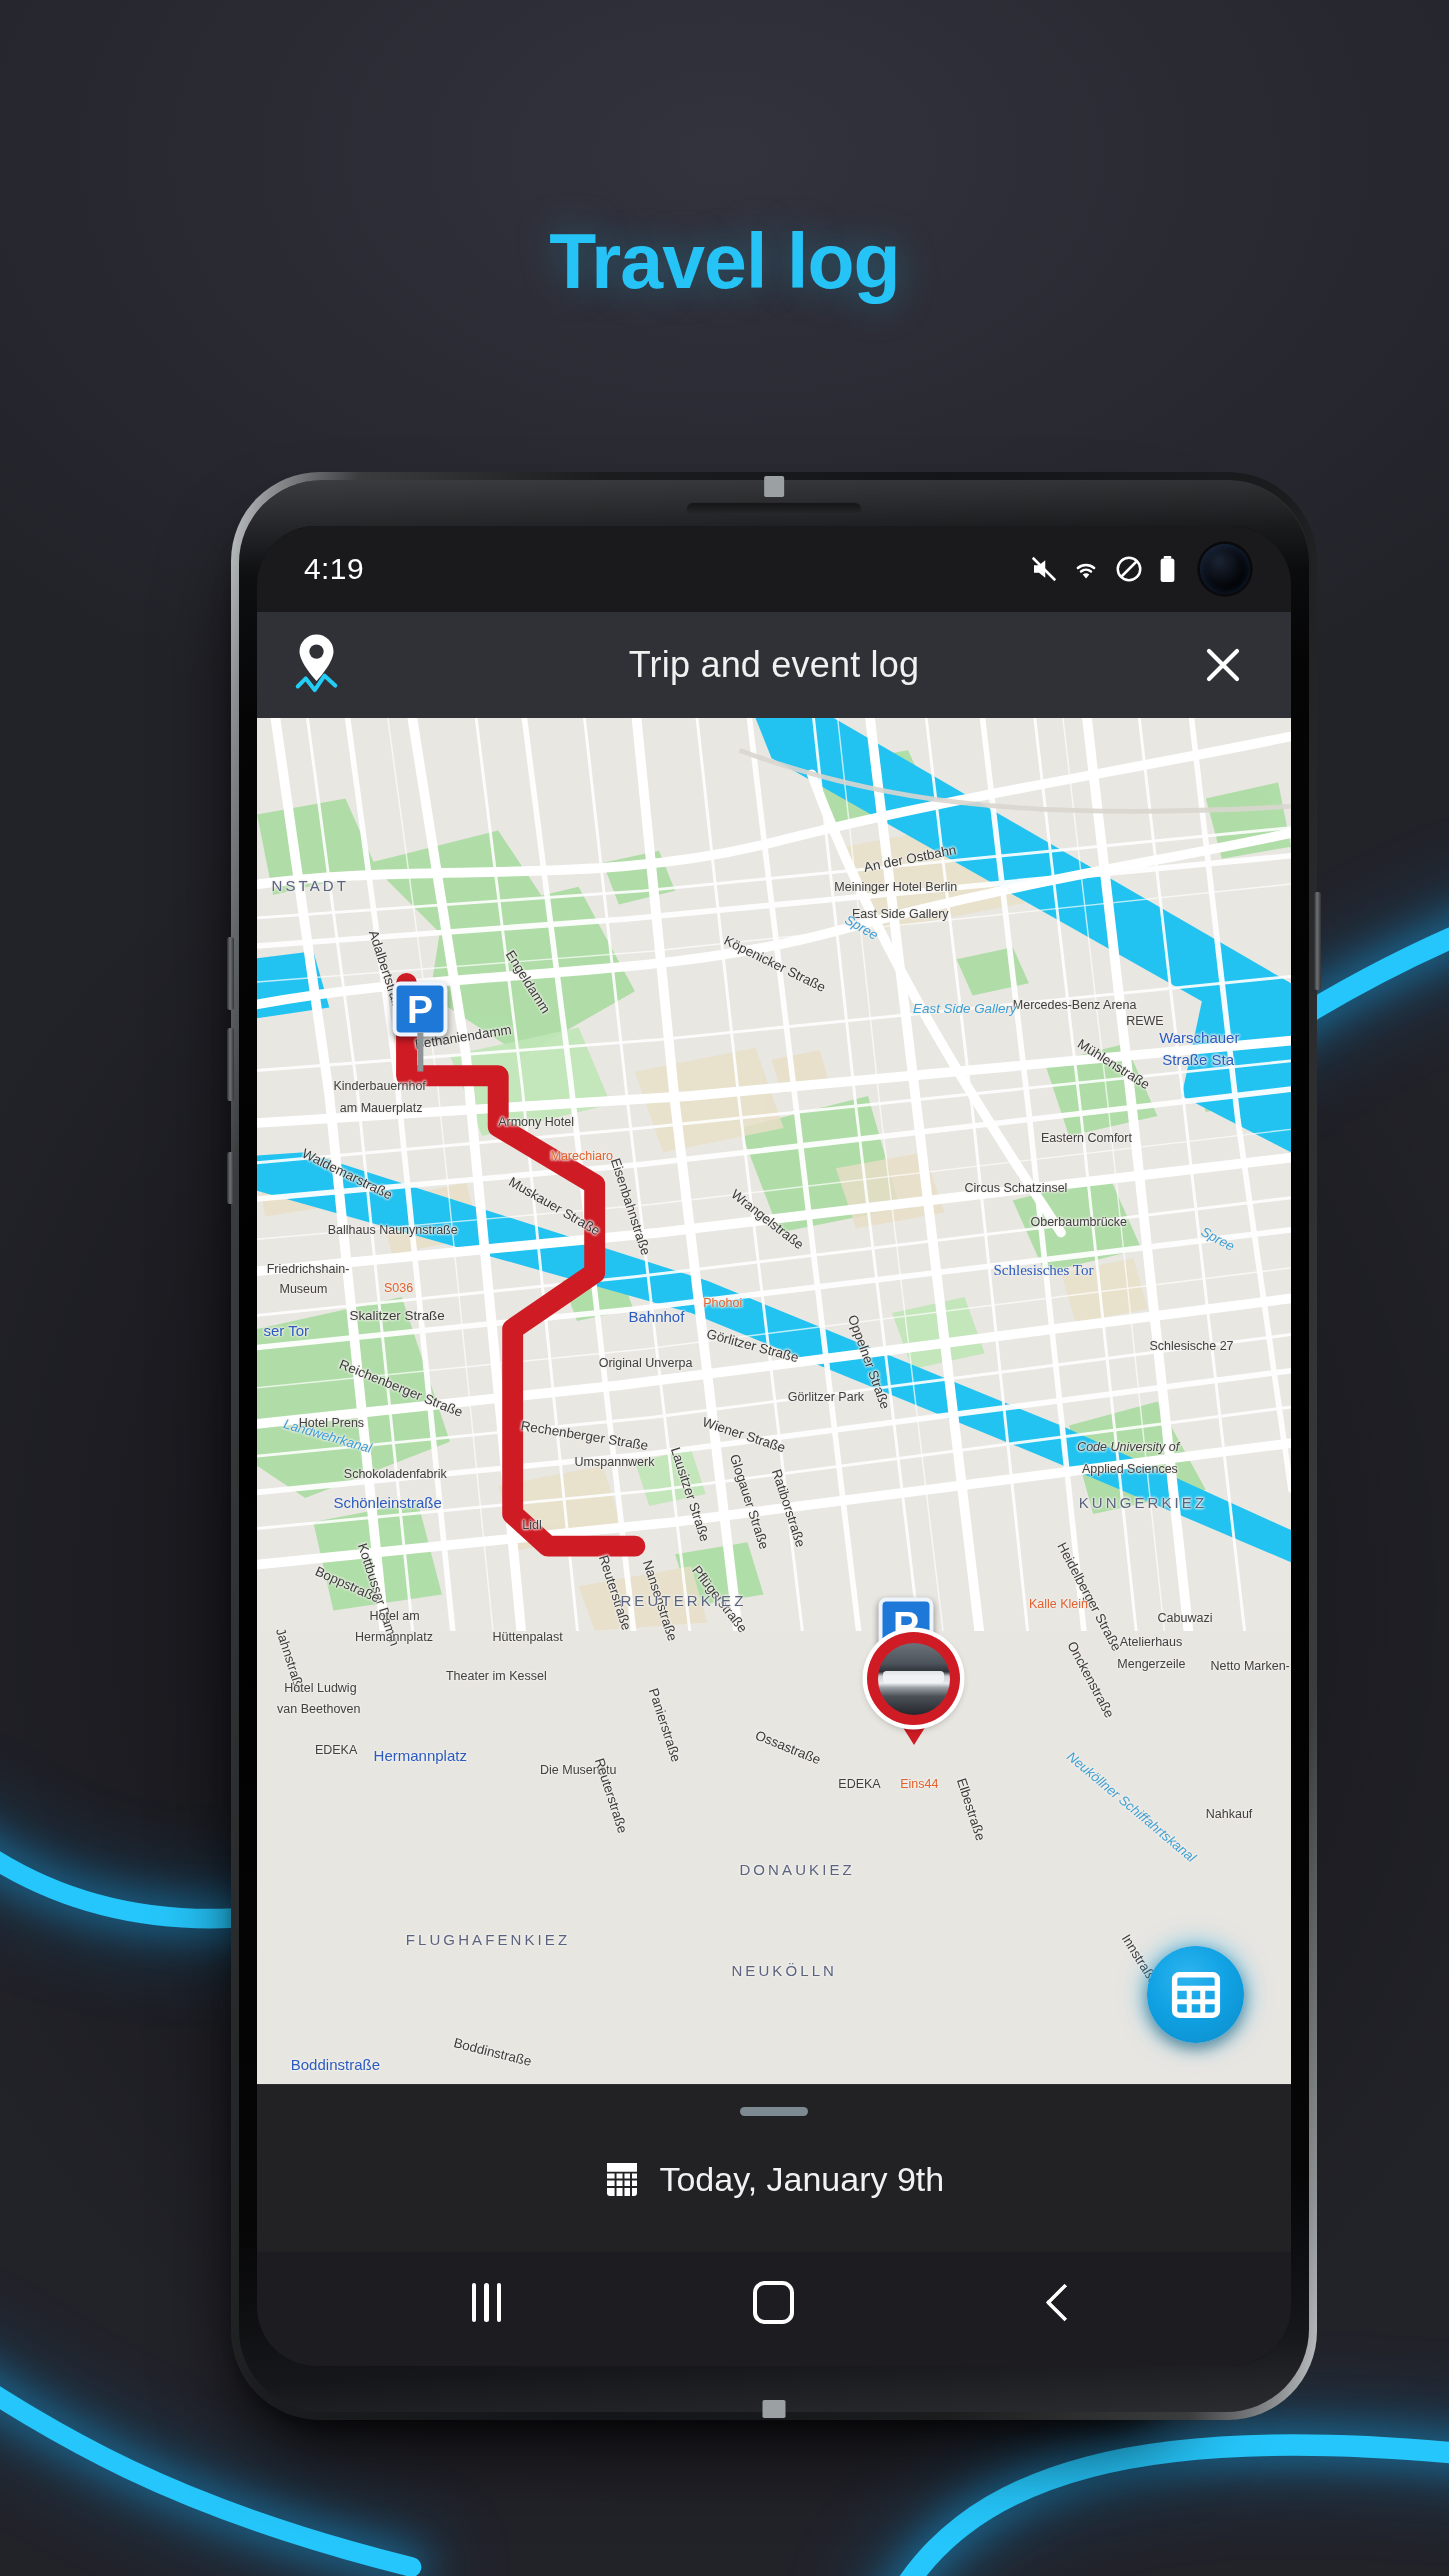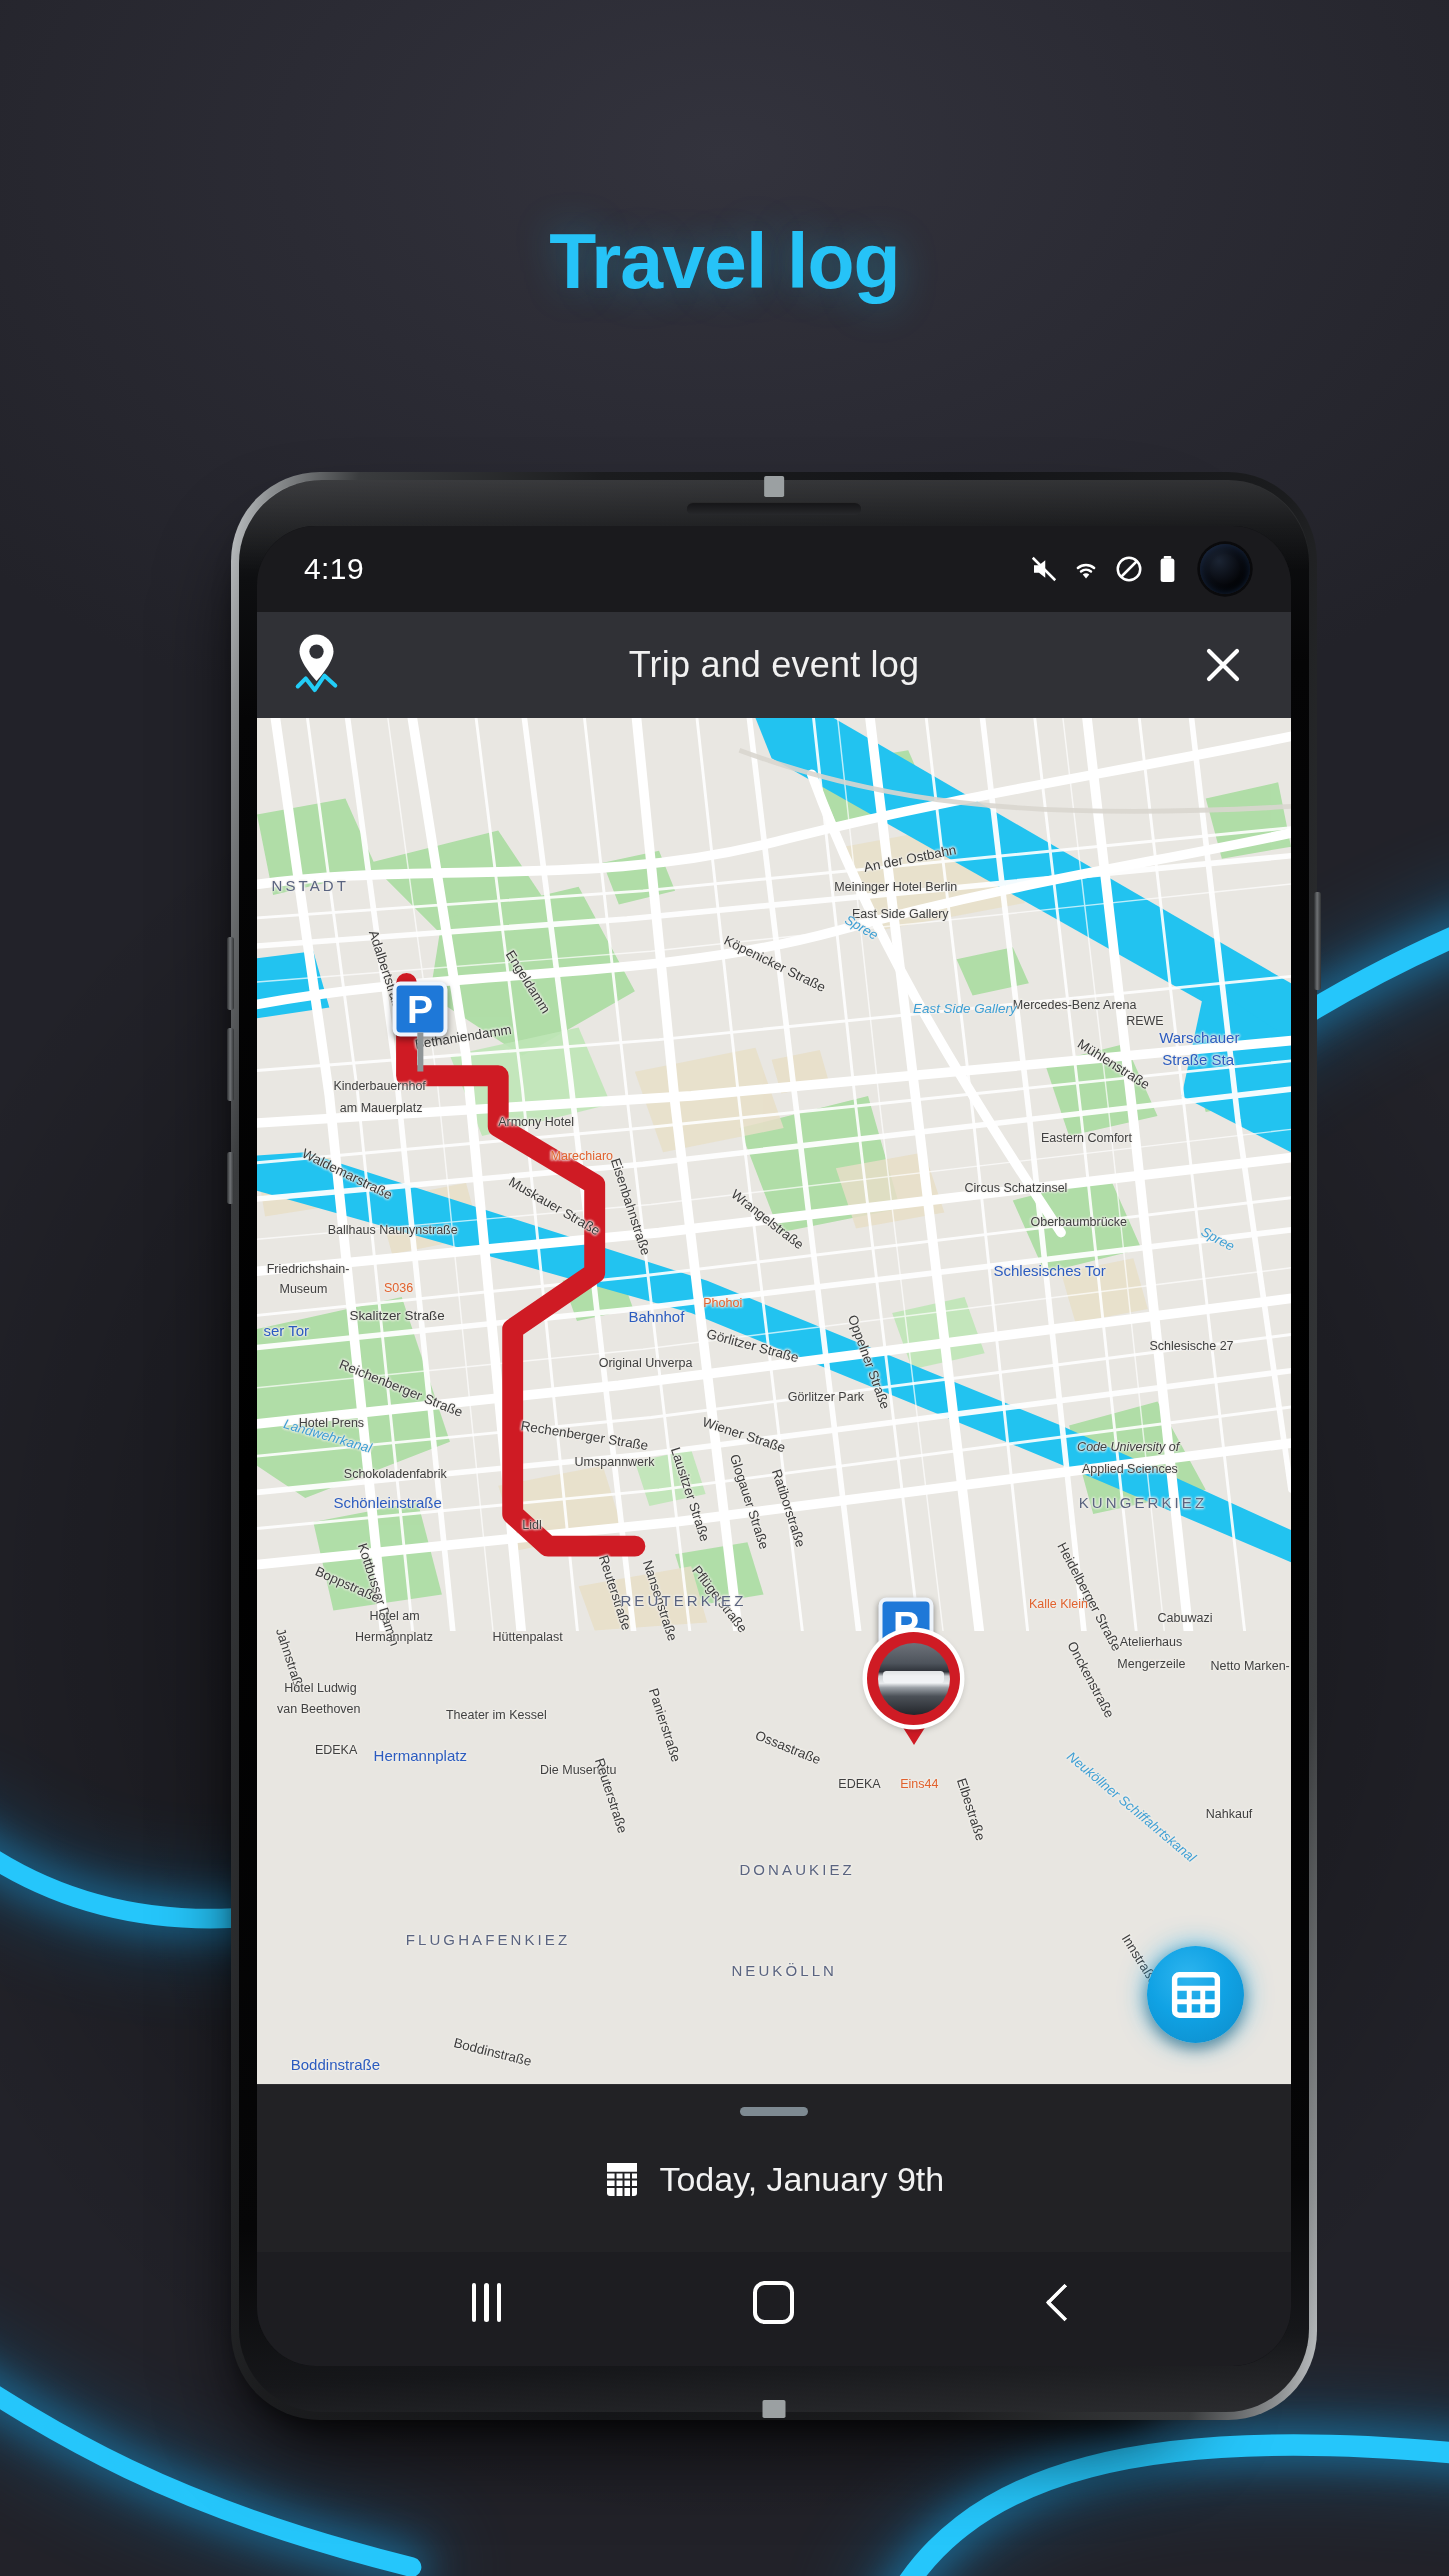--- a/index.html
+++ b/index.html
@@ -472,21 +472,21 @@
           <div class="mlabel" style="left: 24.4946%; top: 33.304%; transform: rotate(30deg); transform-origin: left center;">Muskauer Straße</div>
           <div class="mlabel" style="left: 34.6034%; top: 31.7181%; transform: rotate(72deg); transform-origin: left center;">Eisenbahnstraße</div>
           <div class="mlabel poi" style="left: 68.4292%; top: 33.9207%; transform-origin: left center;">Circus Schatzinsel</div>
           <div class="mlabel" style="left: 46.0342%; top: 34.185%; transform: rotate(38deg); transform-origin: left center;">Wrangelstraße</div>
           <div class="mlabel poi" style="left: 6.84292%; top: 37.0044%; transform-origin: left center; text-align: right;">Ballhaus Naunynstraße</div>
           <div class="mlabel poi" style="left: 74.8056%; top: 36.3877%; transform-origin: left center;">Oberbaumbrücke</div>
           <div class="mlabel water" style="left: 91.3686%; top: 37.0044%; transform: rotate(28deg); transform-origin: left center;">Spree</div>
           <div class="mlabel poi" style="left: 0.933126%; top: 39.8238%; transform-origin: left center;">Friedrichshain-</div>
           <div class="mlabel poi" style="left: 2.17729%; top: 41.3216%; transform-origin: left center;">Museum</div>
           <div class="mlabel food" style="left: 12.2862%; top: 41.2335%; transform-origin: left center;">S036</div>
-          <div class="mlabel transit" style="left: 71.2286%; top: 39.8238%; transform-origin: left center;">Schlesisches Tor</div>
+          <div class="mlabel transit" style="left: 71.2286%; top: 39.8238%; transform-origin: left center; font-family: Liberation Serif, serif;">Schlesisches Tor</div>
           <div class="mlabel food" style="left: 43.1571%; top: 42.2907%; transform-origin: left center;">Phohoi</div>
           <div class="mlabel" style="left: 8.94246%; top: 43.1718%; transform-origin: left center;">Skalitzer Straße</div>
           <div class="mlabel transit" style="left: 35.9253%; top: 43.1718%; transform-origin: left center;">Bahnhof</div>
           <div class="mlabel transit" style="left: 0.622084%; top: 44.2291%; transform-origin: left center;">ser Tor</div>
           <div class="mlabel" style="left: 43.5459%; top: 44.4934%; transform: rotate(15deg); transform-origin: left center;">Görlitzer Straße</div>
           <div class="mlabel" style="left: 57.5428%; top: 43.1718%; transform: rotate(70deg); transform-origin: left center;">Oppelner Straße</div>
           <div class="mlabel poi" style="left: 86.3142%; top: 45.4626%; transform-origin: left center;">Schlesische 27</div>
           <div class="mlabel" style="left: 8.00933%; top: 46.696%; transform: rotate(22deg); transform-origin: left center;">Reichenberger Straße</div>
           <div class="mlabel poi" style="left: 33.0482%; top: 46.696%; transform-origin: left center;">Original Unverpa</div>
           <div class="mlabel poi" style="left: 51.3219%; top: 49.163%; transform-origin: left center;">Görlitzer Park</div>
@@ -510,21 +510,21 @@
           <div class="mlabel" style="left: 42.3795%; top: 61.674%; transform: rotate(52deg); transform-origin: left center;">Pflügerstraße</div>
           <div class="mlabel kiez" style="left: 79.4712%; top: 56.8282%; transform-origin: left center;">KUNGERKIEZ</div>
           <div class="mlabel" style="left: 77.7605%; top: 59.9119%; transform: rotate(62deg); transform-origin: left center;">Heidelberger Straße</div>
           <div class="mlabel kiez" style="left: 35.1477%; top: 63.9648%; transform-origin: left center;">REUTERKIEZ</div>
           <div class="mlabel poi" style="left: 10.8865%; top: 65.1982%; transform-origin: left center;">Hotel am</div>
           <div class="mlabel poi" style="left: 9.48678%; top: 66.7841%; transform-origin: left center;">Hermannplatz</div>
           <div class="mlabel poi" style="left: 22.7838%; top: 66.7841%; transform-origin: left center;">Hüttenpalast</div>
           <div class="mlabel food" style="left: 74.6501%; top: 64.3172%; transform-origin: left center;">Kalle Klein</div>
           <div class="mlabel poi" style="left: 87.0918%; top: 65.3744%; transform-origin: left center;">Cabuwazi</div>
           <div class="mlabel" style="left: 2.17729%; top: 66.0793%; transform: rotate(72deg); transform-origin: left center;">Jahnstraße</div>
-          <div class="mlabel poi" style="left: 18.2737%; top: 69.6035%; transform-origin: left center; margin-top: 39px;">Theater im Kessel</div>
+          <div class="mlabel poi" style="left: 18.2737%; top: 69.6035%; transform-origin: left center;">Theater im Kessel</div>
           <div class="mlabel" style="left: 78.7714%; top: 67.1366%; transform: rotate(62deg); transform-origin: left center;">Onckenstraße</div>
           <div class="mlabel poi" style="left: 83.437%; top: 67.1366%; transform-origin: left center;">Atelierhaus</div>
           <div class="mlabel poi" style="left: 83.2037%; top: 68.7225%; transform-origin: left center;">Mengerzeile</div>
           <div class="mlabel poi" style="left: 92.224%; top: 68.8987%; transform-origin: left center;">Netto Marken-</div>
           <div class="mlabel poi" style="left: 2.64386%; top: 70.4846%; transform-origin: left center;">Hotel Ludwig</div>
           <div class="mlabel poi" style="left: 1.94401%; top: 72.0705%; transform-origin: left center;">van Beethoven</div>
           <div class="mlabel" style="left: 38.2582%; top: 70.4846%; transform: rotate(72deg); transform-origin: left center;">Panierstraße</div>
           <div class="mlabel poi" style="left: 5.59876%; top: 75.0661%; transform-origin: left center;">EDEKA</div>
           <div class="mlabel transit" style="left: 11.2753%; top: 75.3304%; transform-origin: left center;">Hermannplatz</div>
           <div class="mlabel poi" style="left: 27.3717%; top: 76.4758%; transform-origin: left center;">Die Musenstu</div>

